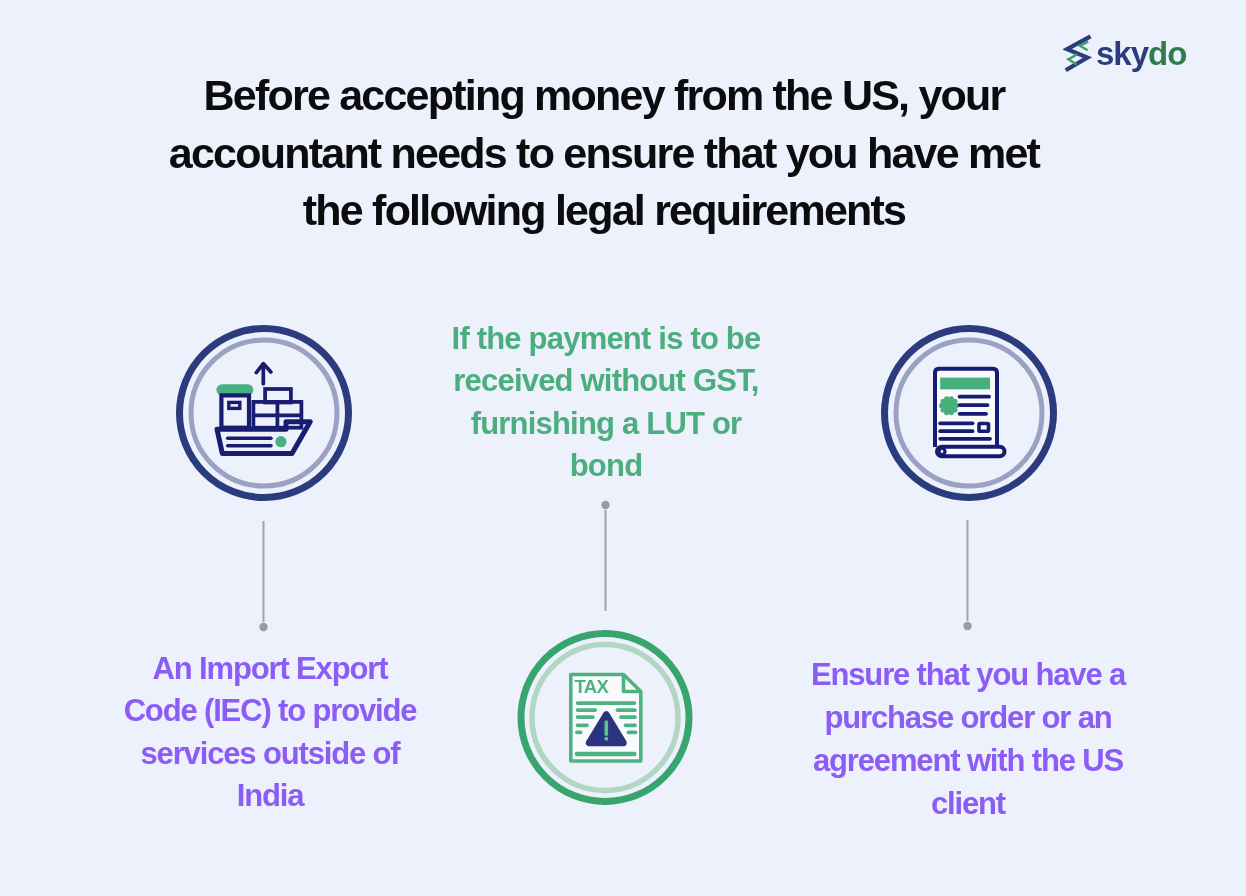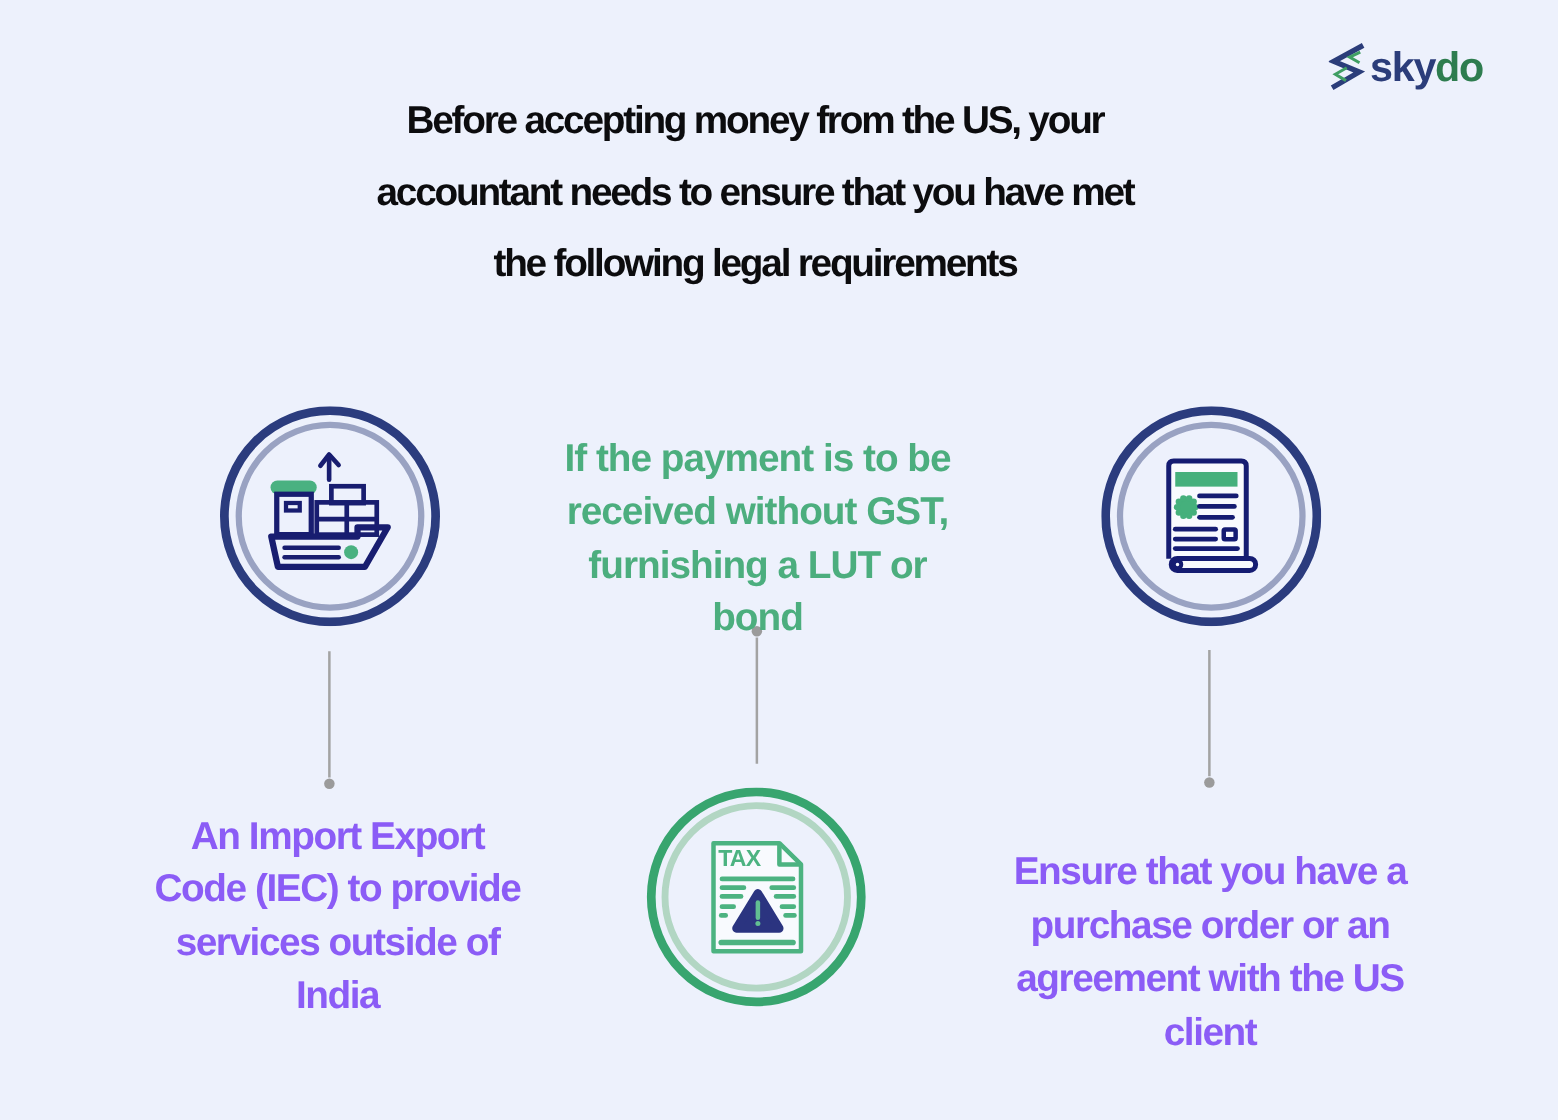--- a/index.html
+++ b/index.html
@@ -1,26 +1,26 @@
 <!DOCTYPE html>
 <html><head>
 <meta charset="utf-8">
 <style>
   html,body{margin:0;padding:0;}
   body{width:1246px;height:896px;background:#edf1fc;font-family:"Liberation Sans",sans-serif;position:relative;overflow:hidden;}
   .abs{position:absolute;}
   #title{position:absolute;left:154px;top:67px;width:900px;text-align:center;
-    font-size:31px;font-weight:bold;color:#0c0c0e;line-height:57.5px;letter-spacing:-1.78px;}
+    font-size:43px;font-weight:bold;color:#0c0c0e;line-height:57.5px;letter-spacing:-1.78px;}
   .coltxt{position:absolute;width:360px;text-align:center;font-weight:bold;
     font-size:31px;line-height:42.3px;letter-spacing:-1.15px;}
   .navy{color:#8b5cf6;}
   .green{color:#4cae7e;}
   #tleft{left:90px;top:648px;}
-  #tmid{left:426px;top:318px;letter-spacing:-0.8px;margin-top:28px;}
-  #tright{left:788px;top:676px;line-height:42.9px;}
+  #tmid{left:426px;top:318px;letter-spacing:-0.8px;}
+  #tright{left:788px;top:654px;line-height:42.9px;}
   #logo{position:absolute;left:1062px;top:32px;}
   .conn{position:absolute;}
 </style>
 </head>
 <body>
 
 <svg id="logo" style="left:1063px" width="140" height="48" viewBox="0 0 140 48">
   <path d="M 27.5,4.3 L 4.1,17.1 L 24.4,25.6 L 2.7,38.2" fill="none" stroke="#2b3d7a" stroke-width="4.2"></path>
   <path d="M 25.2,9.7 L 16.7,13.7 L 24.6,18.2" fill="none" stroke="#3f9e63" stroke-width="2.4"></path>
   <path d="M 14.4,22.2 L 5.3,27.4 L 13.8,32.5" fill="none" stroke="#3f9e63" stroke-width="2.4"></path>

